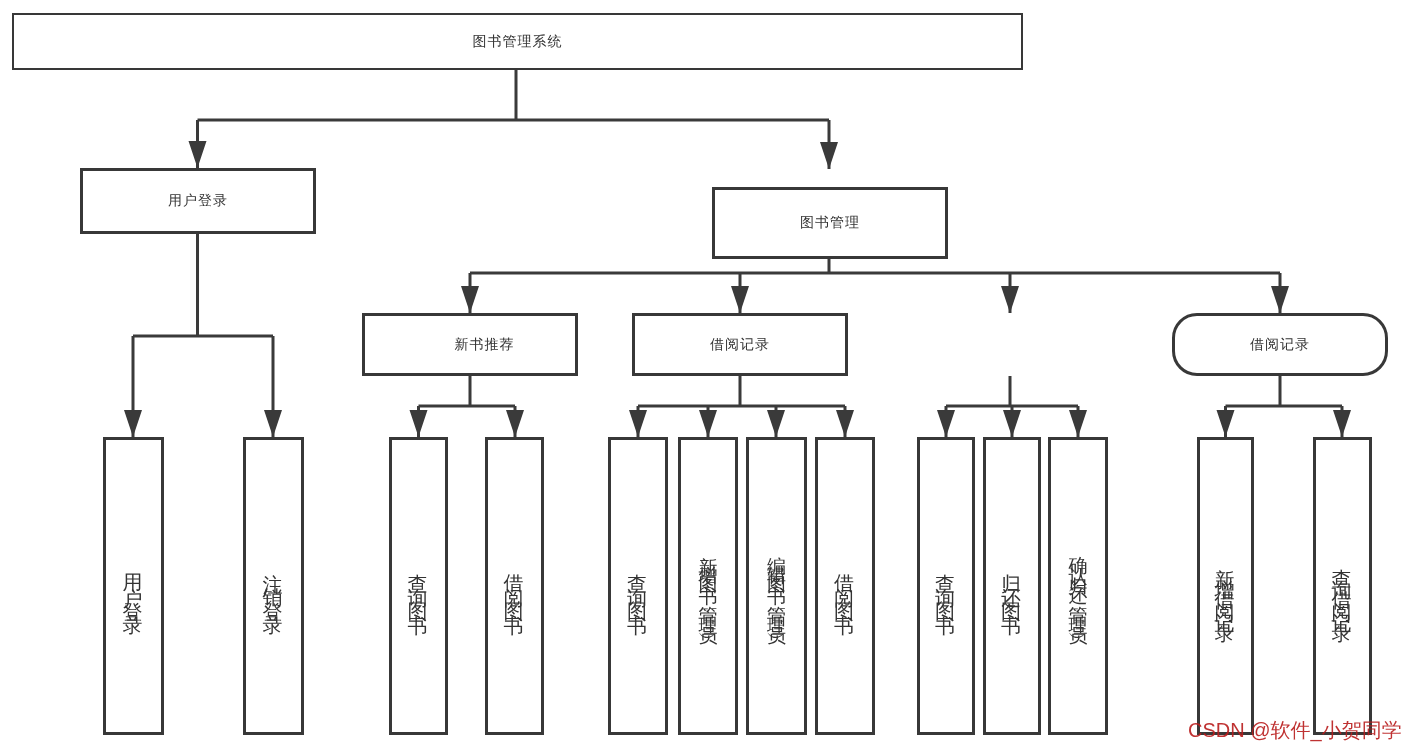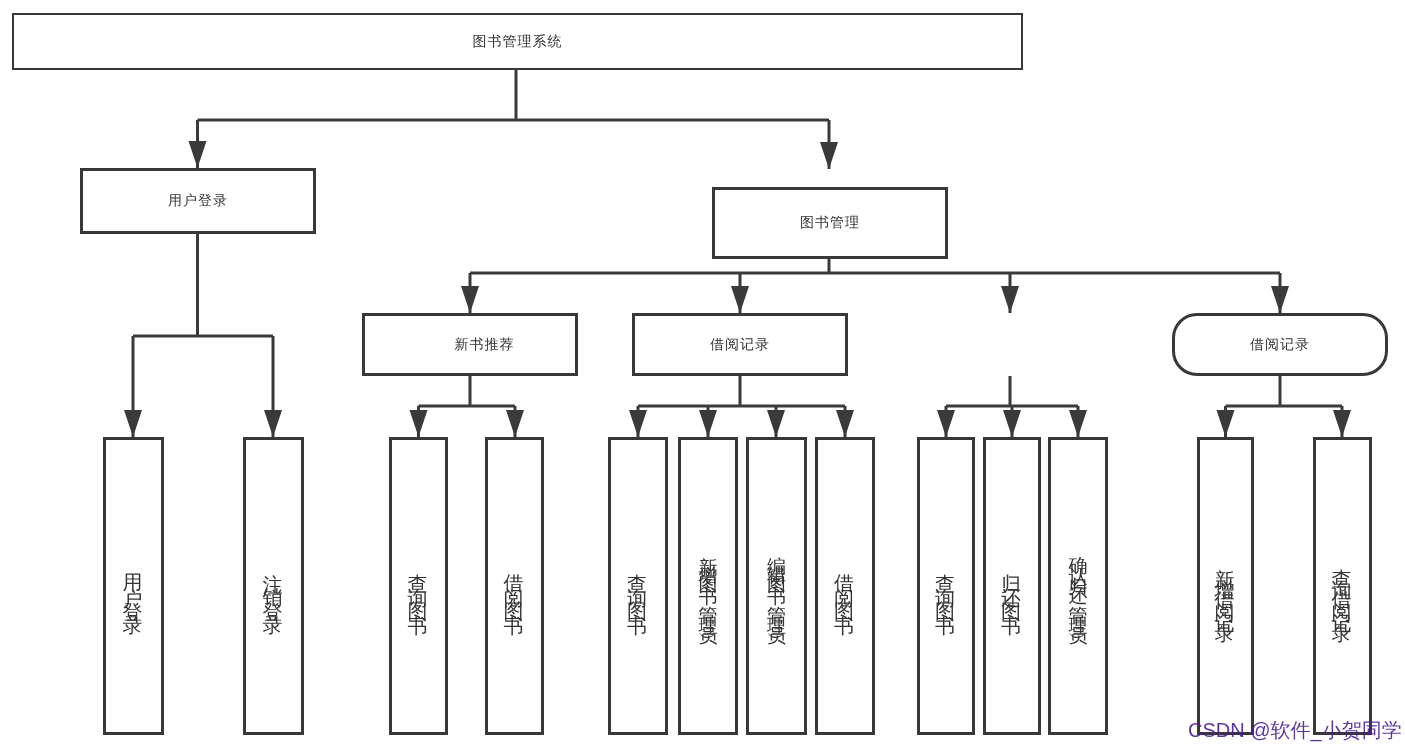--- a/index.html
+++ b/index.html
@@ -44,21 +44,21 @@
     white-space: nowrap;
   }
   .vlabel.med { font-size: 20px; letter-spacing: 11px; }
   .vlabel.tight { font-size: 19px; letter-spacing: 10px; }
   .watermark {
     position: absolute;
     left: 1188px;
     top: 717px;
     z-index: 10;
     font-size: 20px;
-    color: #4c1d95;
+    color: #b91c1c;
     opacity: 0.9;
     white-space: nowrap;
   }
 </style>
 </head>
 <body>
 
 <div class="canvas">
 
   <svg class="wires" viewBox="0 0 1405 747" xmlns="http://www.w3.org/2000/svg">

